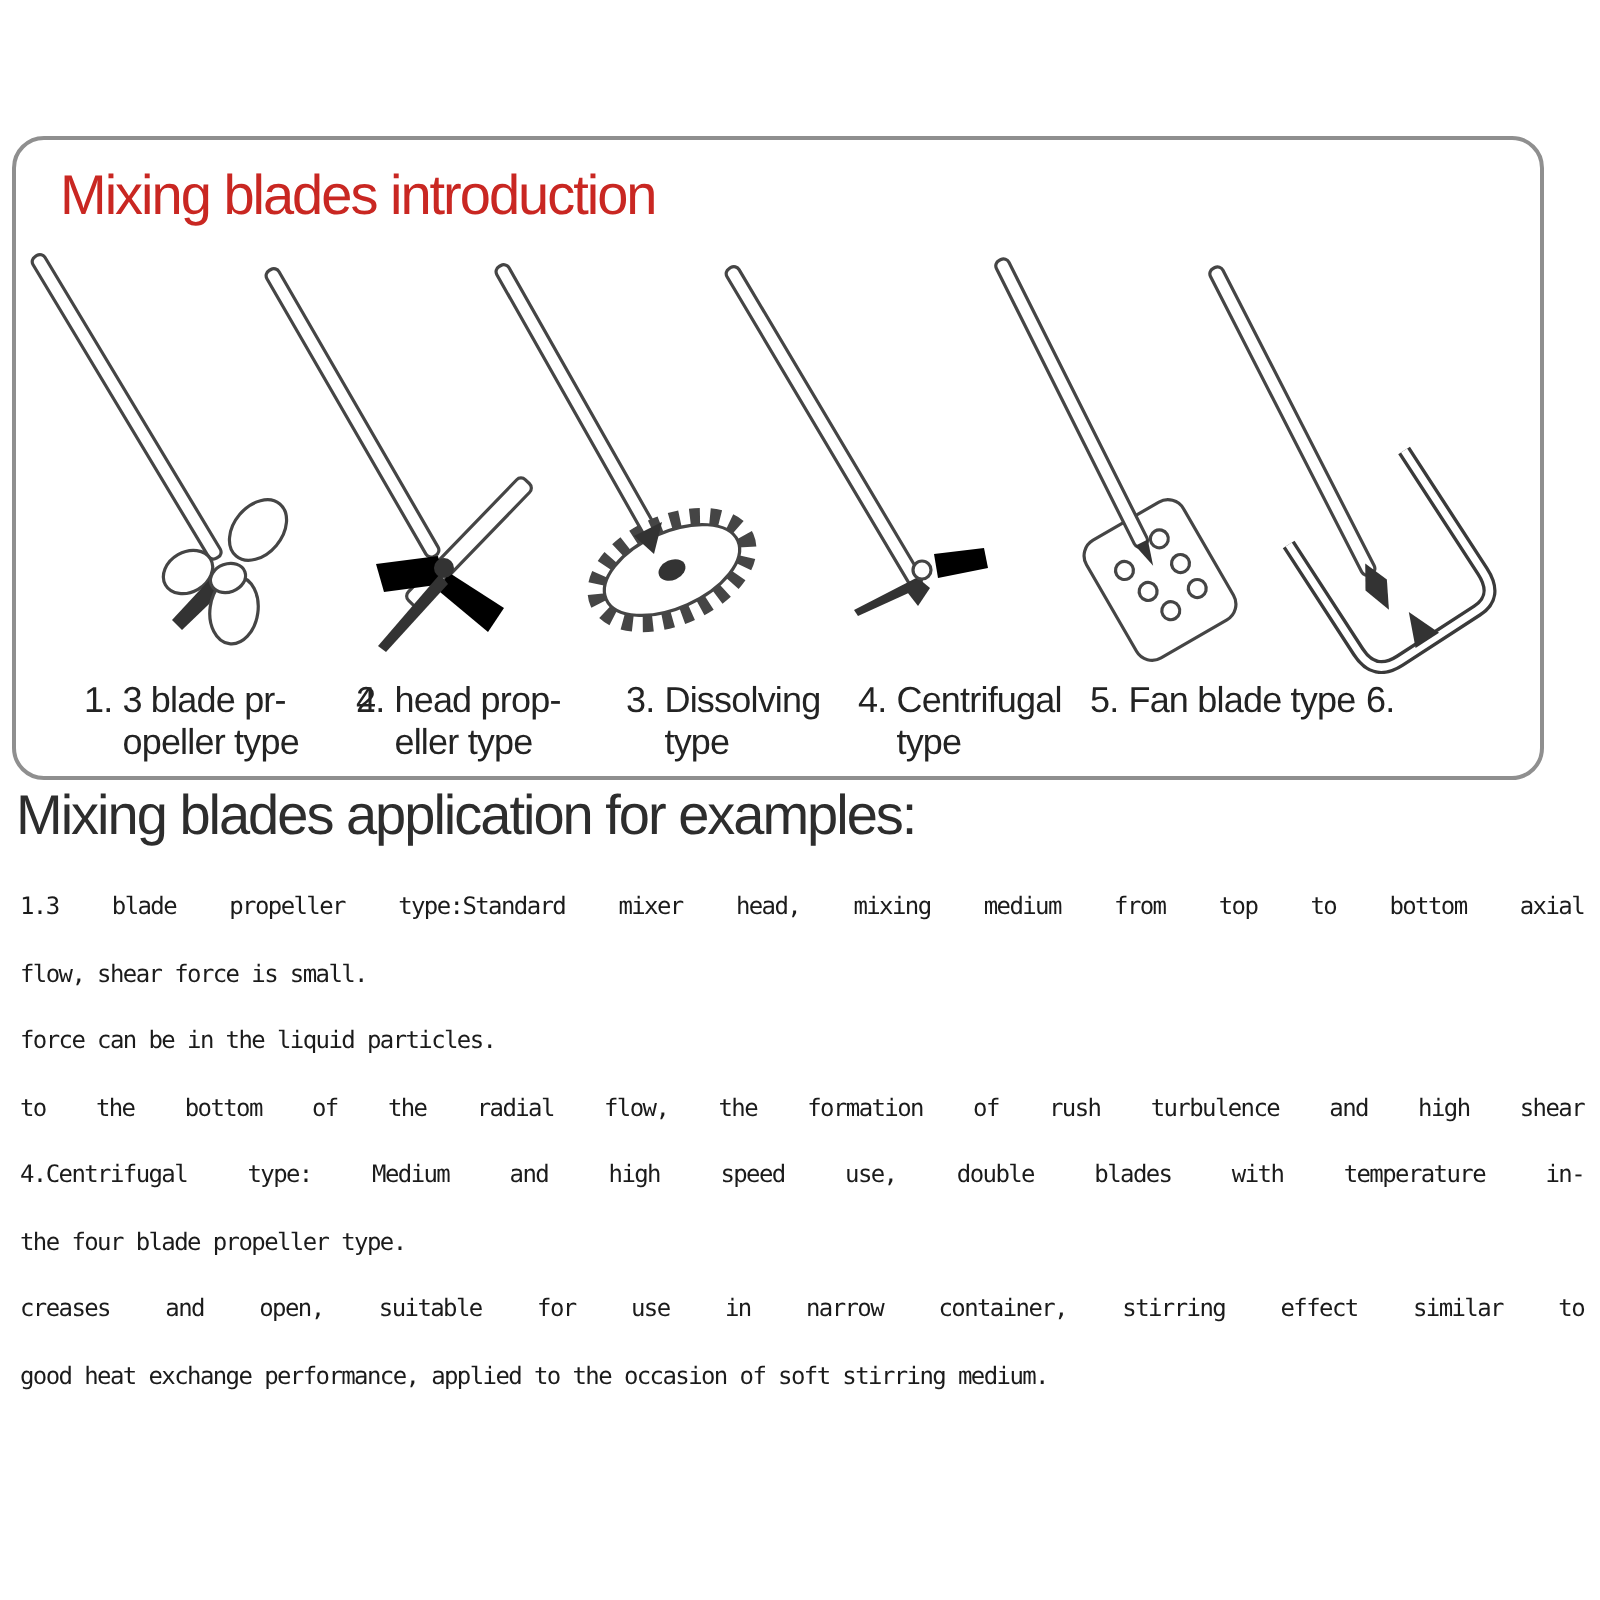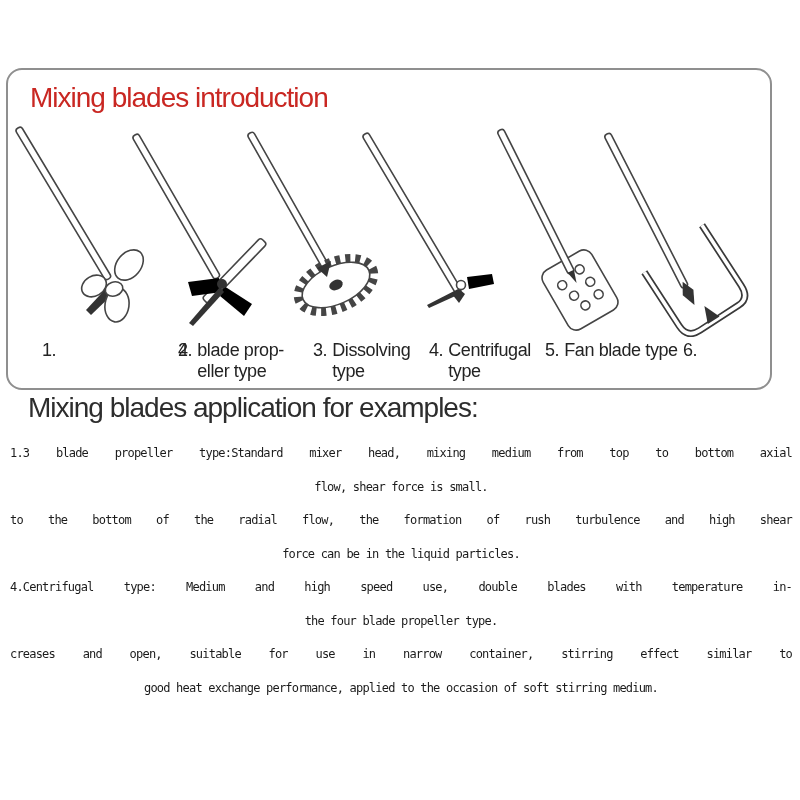--- a/index.html
+++ b/index.html
@@ -14,26 +14,26 @@
   .blade-svg{position:absolute;}
   .blade-svg path,.blade-svg rect,.blade-svg ellipse,.blade-svg circle{
       stroke:#454545;stroke-width:1.6;fill:#ffffff;}
   .blade-svg .dark{fill:#333333;stroke:none;}
   
   .blade-label{position:absolute;top:340px;display:flex;font-size:18px;line-height:21px;
                letter-spacing:-0.4px;color:#232323;}
   .blade-label .num{position:relative;margin-right:5px;flex:0 0 auto;}
   .blade-label .ghost{position:absolute;left:0;top:0;}
   
-  .app-heading{position:absolute;left:28px;top:392px;font-size:28px;letter-spacing:-1px;
+  .app-heading{position:absolute;left:8px;top:392px;font-size:28px;letter-spacing:-1px;
                color:#2d2d2d;white-space:nowrap;}
   .bodytext{position:absolute;left:10px;top:437px;width:782px;
             font-family:"DejaVu Sans Mono",monospace;font-size:12px;
             letter-spacing:-0.8px;color:#1b1b1b;}
-  .bodytext .line{line-height:33.5px;text-align:center;}
+  .bodytext .line{line-height:33.5px;}
   .bodytext .j{text-align:justify;text-align-last:justify;}
 </style>
 </head>
 <body>
 
 <div class="page">
 
   <div class="intro-box">
 
     <svg class="blade-svg" style="left:-6px;top:54px" width="150" height="215">
@@ -110,28 +110,32 @@
         <path d="M-34,-48 L-34,16 Q-34,31 -19,31 L27,31 Q40,31 40,16 L40,-56" style="fill:none;stroke:#ffffff;stroke-width:3.6"></path>
         <path class="dark" d="M-9,30 L-2,13 L5,30 Z"></path>
       </g>
     </svg>
   </div>
 
   <div class="intro-title">Mixing blades introduction</div>
 
   <div class="blade-label" style="left:42px">
     <span class="num">1.</span>
+    <span class="ltext">
+        <div class="line">3 blade pr-</div>
+        <div class="line">opeller type</div>
+      </span>
   </div>
   <div class="blade-label" style="left:178px">
     <span class="num">
       <span>2.</span>
       <span class="ghost">4</span>
     </span>
     <span class="ltext">
-        <div class="line">blade prop-</div>
+        <div class="line">head prop-</div>
         <div class="line">eller type</div>
       </span>
   </div>
   <div class="blade-label" style="left:313px">
     <span class="num">3.</span>
     <span class="ltext">
         <div class="line">Dissolving</div>
         <div class="line">type</div>
       </span>
   </div>
@@ -153,22 +157,22 @@
   </div>
 
   <div class="app-heading">Mixing blades application for examples:</div>
 
   <div class="bodytext">
     <div class="para">
         <div class="line j">1.3 blade propeller type:Standard mixer head, mixing medium from top to bottom axial</div>
         <div class="line">flow, shear force is small.</div>
       </div>
     <div class="para">
+        <div class="line">force can be in the liquid particles.</div>
         <div class="line j">to the bottom of the radial flow, the formation of rush turbulence and high shear</div>
-        <div class="line">force can be in the liquid particles.</div>
       </div>
     <div class="para">
         <div class="line j">4.Centrifugal type: Medium and high speed use, double blades with temperature in-</div>
         <div class="line">the four blade propeller type.</div>
         <div class="line j">creases and open, suitable for use in narrow container, stirring effect similar to</div>
       </div>
     <div class="para">
         <div class="line">good heat exchange performance, applied to the occasion of soft stirring medium.</div>
       </div>
   </div>

